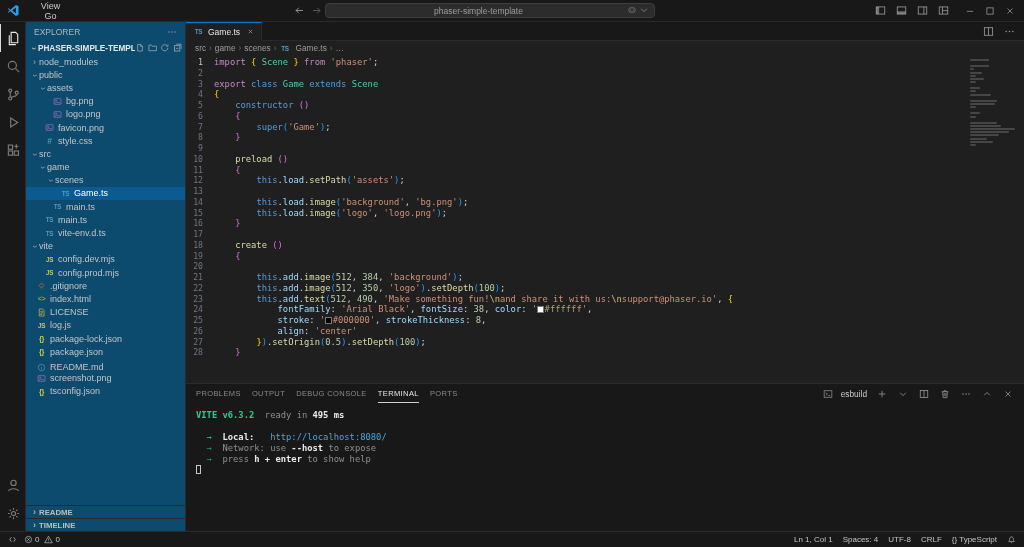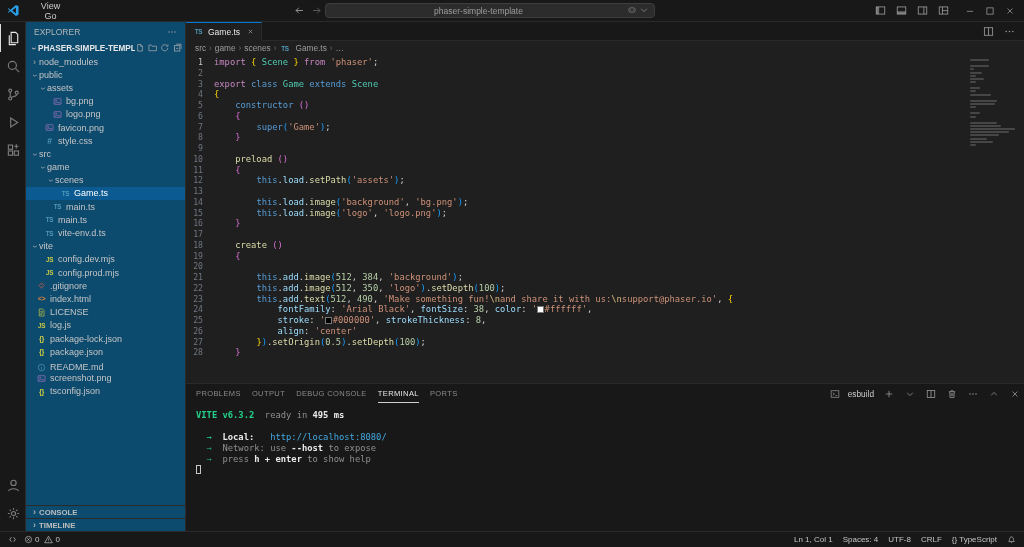--- a/index.html
+++ b/index.html
@@ -79,21 +79,21 @@
   .pur{color:#C586C0}.blu{color:#569CD6}.cls{color:#4EC9B0}.str{color:#CE9178}.num{color:#B5CEA8}
   .fn{color:#DCDCAA}.prp{color:#9CDCFE}.esc{color:#D7BA7D}
   .b1{color:#FFD700}.b2{color:#DA70D6}.b3{color:#179FFF}.pln{color:#D4D4D4}
   .swW,.swB{display:inline-block;width:6.5px;height:6.5px;border:1px solid #777;vertical-align:-0.5px;margin-right:1px}
   .swW{background:#ffffff}.swB{background:#000000}
   .minimap { width:56px; flex:none; padding:4px 6px 0 2px; }
   .mm-line { height:2px; margin-bottom:1.15px; background:#4d4d4d; border-radius:1px; opacity:.85; }
 
   
   .panel { height:148px; flex:none; border-top:1px solid #2a2a2a; background:#181818; display:flex; flex-direction:column; }
-  .panel-header { height:19px; flex:none; display:flex; align-items:center; padding:0 1px 0 10px;justify-content:flex-end; }
+  .panel-header { height:19px; flex:none; display:flex; align-items:center; padding:0 8px 0 10px;justify-content:flex-end; }
   .panel-tabs { display:flex; gap:11px; height:100%; }
   .panel-tab { display:flex; align-items:center; font-size:7.5px; letter-spacing:.4px; color:#8a8a8a; border-bottom:1px solid transparent; cursor:pointer; }
   .panel-tab.active { color:#e7e7e7; border-bottom-color:#cfcfcf; }
   .panel-actions { margin-left:auto; display:flex; align-items:center; gap:5px; color:#a8a8a8; }
   .panel-actions .profile-label { font-size:8.3px; color:#cccccc; margin-right:2px; }
   .panel-actions .tb-ic svg { width:10px; height:10px; }
   .terminal { flex:1; padding:7px 0 0 10px; font-family:"DejaVu Sans Mono", monospace; font-size:8.8px; line-height:11px; white-space:pre; color:#cccccc; }
   .tm-vite{color:#23d18b;font-weight:bold}
   .tm-b{color:#eaeaea;font-weight:bold}
   .tm-dim{color:#8f8f8f}
@@ -471,21 +471,21 @@
           </div>
           <div class="tree-row" style="padding-left: 4px;">
             <span class="chev-spacer"></span>
             <span class="fi" style="color: rgb(203, 203, 65); font-size: 7.5px;">{}</span>
             <span class="tree-label">tsconfig.json</span>
           </div>
         </div>
       <div class="sb-bottom">
           <div class="sb-section">
             <span class="chev">›</span>
-            <span>CONSOLE</span>
+            <span>README</span>
           </div>
           <div class="sb-section">
             <span class="chev">›</span>
             <span>TIMELINE</span>
           </div>
         </div>
     </aside>
 
     <div class="editor-col">
       <div class="tabbar">

